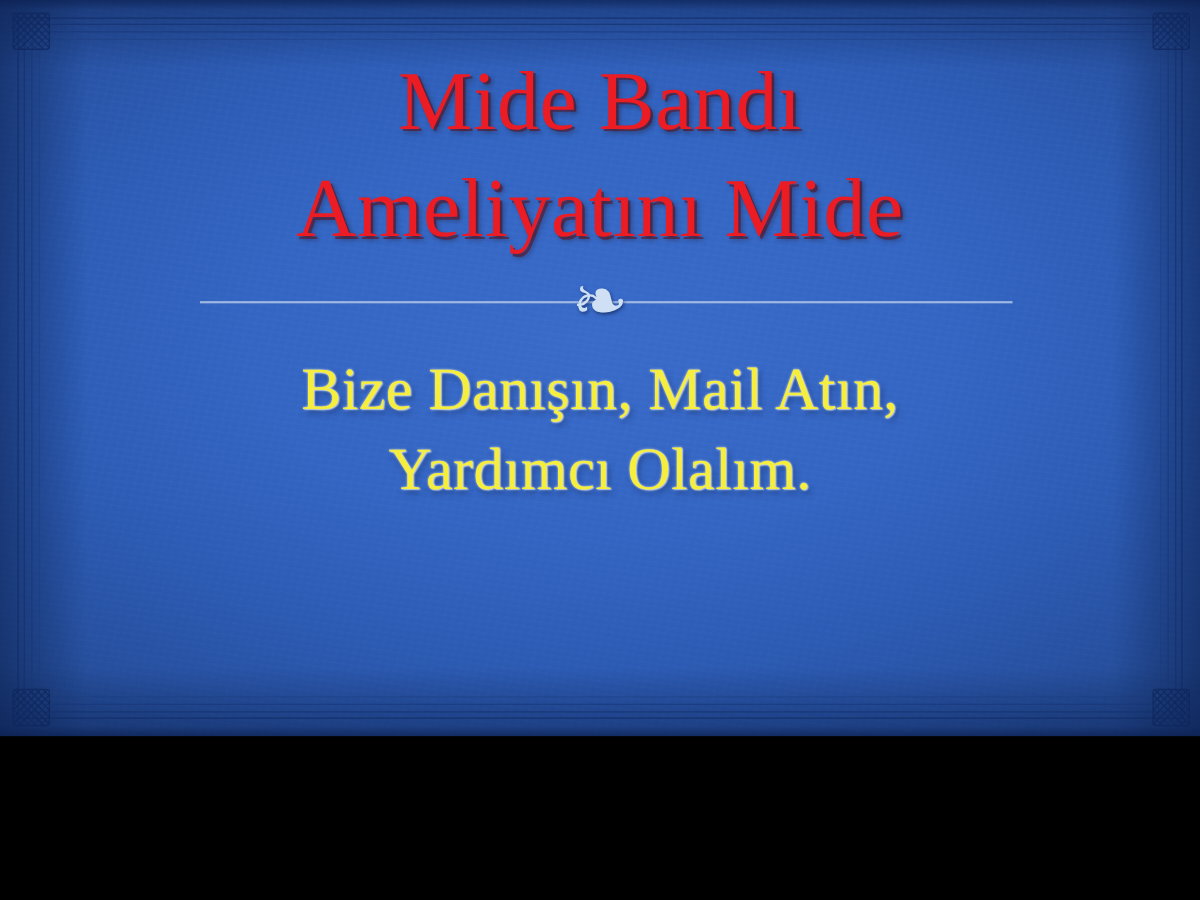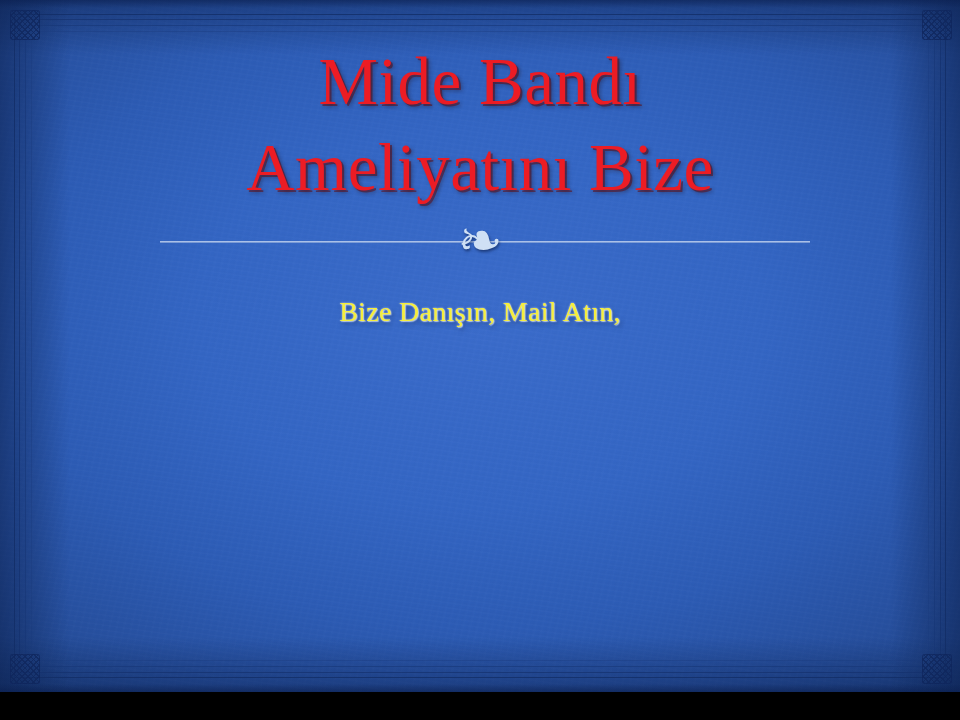--- a/index.html
+++ b/index.html
@@ -3,21 +3,21 @@
 <meta charset="utf-8">
 <style>
   html, body {
     margin: 0;
     padding: 0;
     background: #000;
   }
   #slide {
     position: relative;
     width: 960px;
-    height: 692px;
+    height: 589px;
     overflow: hidden;
     font-family: "Liberation Serif", "DejaVu Serif", serif;
     background-color: #2f60bb;
   }
 
   
   .bg-base {
     position: absolute;
     inset: 0;
     background:
@@ -175,21 +175,21 @@
     font-family: "DejaVu Serif", "Liberation Serif", serif;
   }
 
   .subtitle-block {
     width: 900px;
     margin-top: 14px;
     text-align: center;
   }
   .subtitle-line {
     color: #f5ee3c;
-    font-size: 28px;
+    font-size: 48px;
     line-height: 64px;
     font-weight: 400;
     letter-spacing: 0.3px;
     text-shadow:
       0 0 2px rgba(255,255,255,0.85),
       1px 1px 1px rgba(255,255,255,0.55),
       2px 3px 5px rgba(20,40,90,0.55);
     white-space: nowrap;
   }
 </style>
@@ -220,26 +220,27 @@
       <div class="knot-fill"></div>
     </div>
   <div class="corner-knot knot-br">
       <div class="knot-fill"></div>
     </div>
 
   <div class="content">
 
     <div class="title-block">
       <div class="title-line">Mide Bandı</div>
-      <div class="title-line">Ameliyatını Bize</div>
+      <div class="title-line">Ameliyatını Mide</div>
     </div>
 
     <div class="divider-row">
       <div class="divider-line"></div>
       <div class="ornament">❧</div>
     </div>
 
     <div class="subtitle-block">
       <div class="subtitle-line">Bize Danışın, Mail Atın,</div>
+      <div class="subtitle-line">Yardımcı Olalım.</div>
     </div>
 
   </div>
 </div>
 
 </body></html>

